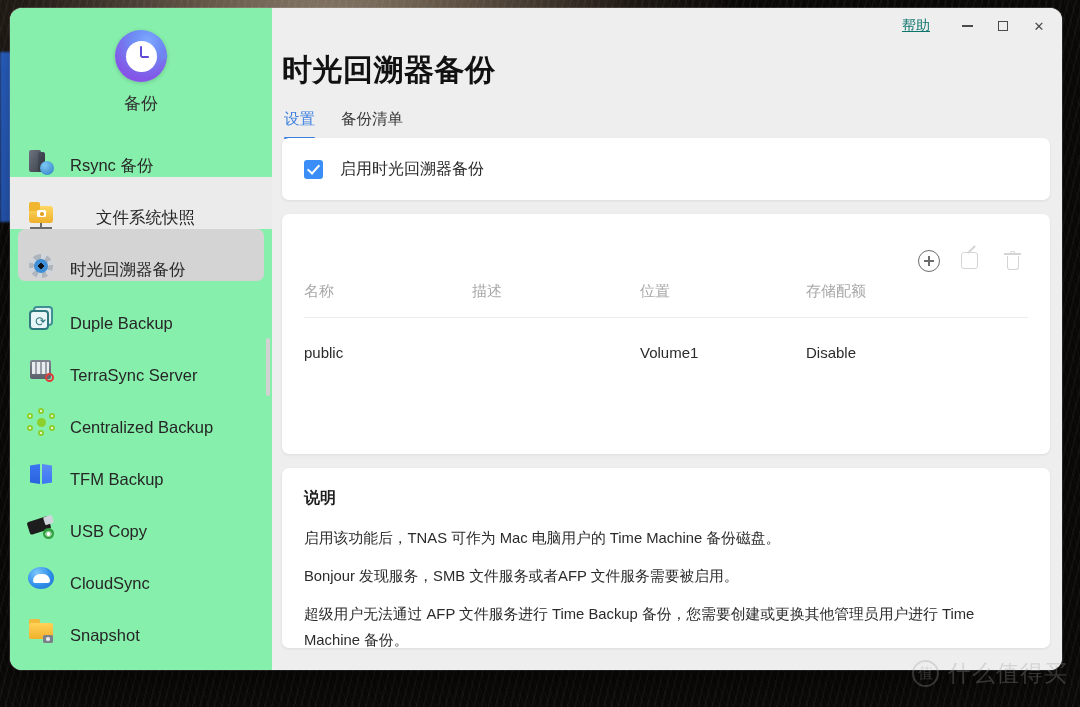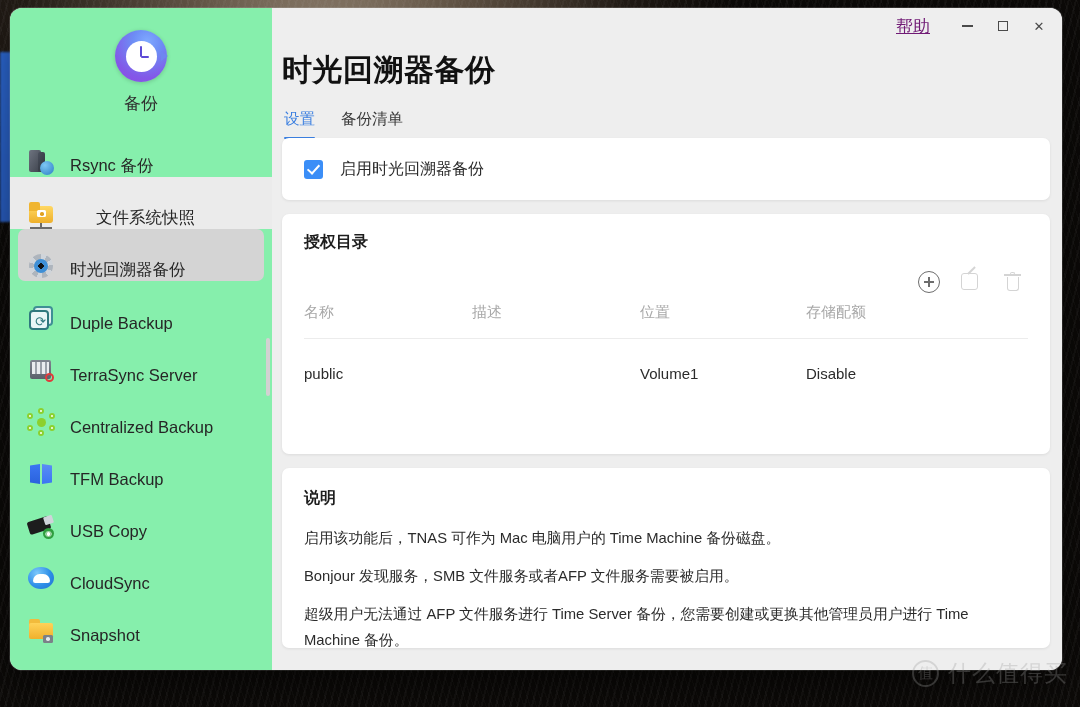--- a/index.html
+++ b/index.html
@@ -149,21 +149,21 @@
     background: #d2d2d2; border-radius: 2px;
   }
 
   
   #main { flex: 1; position: relative; background: #eeeeee; overflow: hidden; }
   #titlebar {
     height: 36px; display: flex; align-items: center; justify-content: flex-end;
     gap: 2px; padding-right: 6px;
   }
   #help-link {
-    color: #701a75; font-size: 17px; text-decoration: underline; margin-right: 18px; cursor: pointer;
+    color: #0f766e; font-size: 14px; text-decoration: underline; margin-right: 18px; cursor: pointer;
   }
   .win-btn {
     width: 34px; height: 28px; display: flex; align-items: center; justify-content: center;
     color: #4a4a4a; font-size: 13px; cursor: default;
   }
   .win-btn .dash { width: 11px; height: 1.3px; background: #4a4a4a; }
   .win-btn .sq { width: 10px; height: 10px; border: 1.3px solid #4a4a4a; }
 
   #page-title {
     font-size: 30px; font-weight: bold; color: #111; padding: 6px 0 0 10px; letter-spacing: .5px;
@@ -384,21 +384,20 @@
       </div>
 
       <div id="content">
 
         <div class="card" id="card-enable">
           <span class="checkbox"></span>
           <span id="enable-label">启用时光回溯器备份</span>
         </div>
 
         <div class="card" id="card-dirs">
-          <div class="card-heading">授权目录</div>
 
           <div id="dir-actions">
             <span class="act act-add"></span>
             <span class="act act-edit disabled">
               <span class="sq"></span>
                 <span class="pen"></span>
             </span>
             <span class="act act-trash disabled">
               <span class="handle"></span>
                 <span class="lid"></span>
@@ -424,21 +423,21 @@
               </tr>
             </tbody>
           </table>
         </div>
 
         <div class="card" id="card-desc">
           <div class="card-heading">说明</div>
           <div id="desc-lines">
             <div class="desc-line">启用该功能后，TNAS 可作为 Mac 电脑用户的 Time Machine 备份磁盘。</div>
             <div class="desc-line">Bonjour 发现服务，SMB 文件服务或者AFP 文件服务需要被启用。</div>
-            <div class="desc-line">超级用户无法通过 AFP 文件服务进行 Time Server 备份，您需要创建或更换其他管理员用户进行 Time Machine 备份。</div>
+            <div class="desc-line">超级用户无法通过 AFP 文件服务进行 Time Backup 备份，您需要创建或更换其他管理员用户进行 Time Machine 备份。</div>
           </div>
         </div>
 
       </div>
     </div>
   </div>
 
   <div id="watermark">
     <span class="wm-logo">值</span>
     <span class="wm-text">什么值得买</span>

